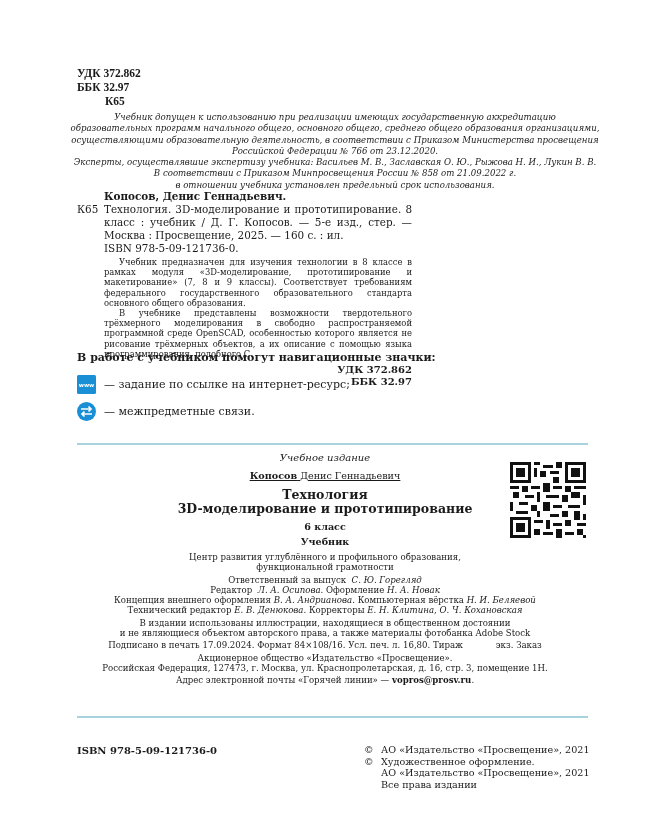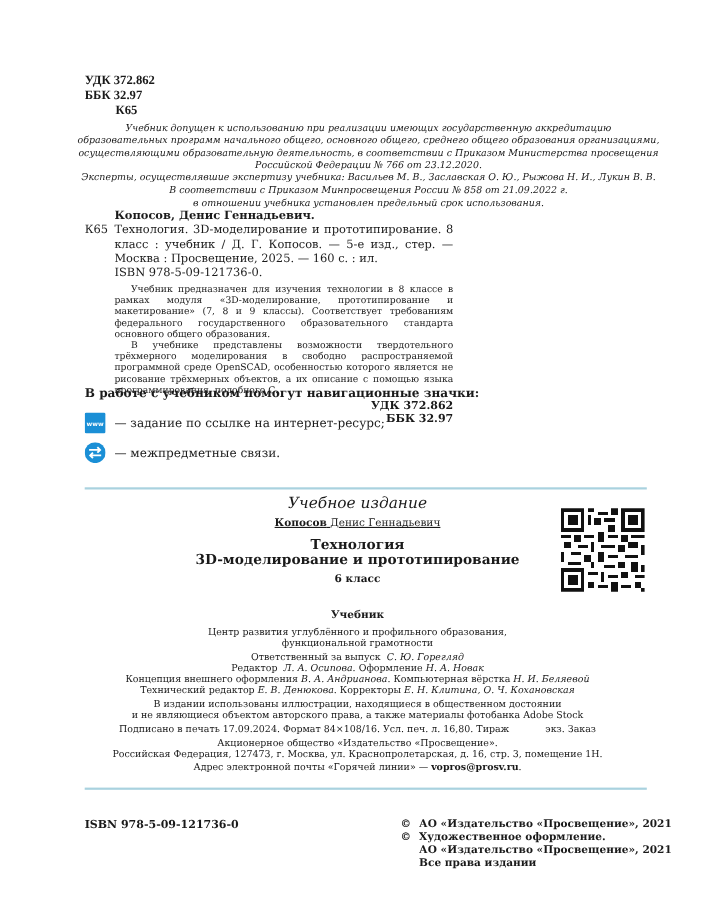--- a/index.html
+++ b/index.html
@@ -20,21 +20,21 @@
   .nav { left:77px; top:351px; font-family:"DejaVu Serif",serif; }
   .nav .title { font-weight:bold; font-size:11px; margin-bottom:7px; }
   .nav .item { display:flex; align-items:center; height:27px; font-size:11px; }
   .nav .ic { width:19px; height:19px; margin-right:8px; display:flex; align-items:center; justify-content:center; }
   .hr { left:77px; width:511px; height:1.5px; background:#a9d2df; }
   .imprint { left:60px; width:530px; text-align:center; font-family:"DejaVu Serif",serif; }
   .imprint .s { font-size:8.6px; line-height:10.3px; }
   .imprint .i { font-style:italic; }
   .qr { left:510px; top:462px; width:76px; height:76px; }
   .bottom-isbn { left:77px; top:745px; font-weight:bold; font-size:10px; font-family:"DejaVu Serif",serif; }
-  .copyright { left:364px; top:744px; font-size:9.6px; line-height:11.5px; font-family:"DejaVu Serif",serif;font-weight:bold; }
+  .copyright { left:364px; top:744px; font-size:9.6px; line-height:11.5px; font-family:"DejaVu Serif",serif; }
   .copyright .c { display:inline-block; width:17px; }
 </style>
 </head>
 <body>
 
 <div class="abs cls">
   <div>УДК 372.862</div>
   <div>ББК 32.97</div>
   <div class="k">К65</div>
 </div>
@@ -85,26 +85,26 @@
           <path d="M15 12 H5 M7.5 9.5 L5 12 L7.5 14.5" stroke="#fff" stroke-width="1.7" fill="none"></path>
         </svg>
     </span>
     <span>— межпредметные связи.</span>
   </div>
 </div>
 
 <div class="abs hr" style="top:443px;"></div>
 
 <div class="abs imprint" style="top:452px;">
-  <div class="i" style="font-size:14px;line-height:12px;">Учебное издание</div>
+  <div class="i" style="font-size:10px;line-height:12px;">Учебное издание</div>
   <div style="font-size:9.6px;line-height:12px;margin-top:6px;text-decoration:underline;"><b>Копосов</b> <span>Денис Геннадьевич</span></div>
   <div style="font-weight:bold;font-size:12.5px;line-height:14px;margin-top:6px;">Технология</div>
   <div style="font-weight:bold;font-size:12.5px;line-height:14px;">3D-моделирование и прототипирование</div>
   <div style="font-weight:bold;font-size:9.6px;line-height:12px;margin-top:5px;">6 класс</div>
-  <div style="font-weight:bold;font-size:9.6px;line-height:12px;margin-top:21px;">Учебник</div>
+  <div style="font-weight:bold;font-size:9.6px;line-height:12px;margin-top:3px;">Учебник</div>
   <div class="s" style="margin-top:4px;">Центр развития углублённого и профильного образования,</div>
   <div class="s">функциональной грамотности</div>
   <div class="s" style="margin-top:2px;"><span>Ответственный за выпуск</span>&nbsp; <span class="i">С. Ю. Горегляд</span></div>
   <div class="s"><span>Редактор</span>&nbsp; <span class="i">Л. А. Осипова</span><span>. Оформление</span> <span class="i">Н. А. Новак</span></div>
   <div class="s"><span>Концепция внешнего оформления</span> <span class="i">В. А. Андрианова</span><span>. Компьютерная вёрстка</span> <span class="i">Н. И. Беляевой</span></div>
   <div class="s"><span>Технический редактор</span> <span class="i">Е. В. Денюкова</span><span>. Корректоры</span> <span class="i">Е. Н. Клитина, О. Ч. Кохановская</span></div>
   <div class="s" style="margin-top:2px;">В издании использованы иллюстрации, находящиеся в общественном достоянии</div>
   <div class="s">и не являющиеся объектом авторского права, а также материалы фотобанка Adobe Stock</div>
   <div class="s" style="margin-top:2px;white-space:pre;">Подписано в печать 17.09.2024. Формат 84×108/16. Усл. печ. л. 16,80. Тираж            экз. Заказ</div>
   <div class="s" style="margin-top:2px;">Акционерное общество «Издательство «Просвещение».</div>

